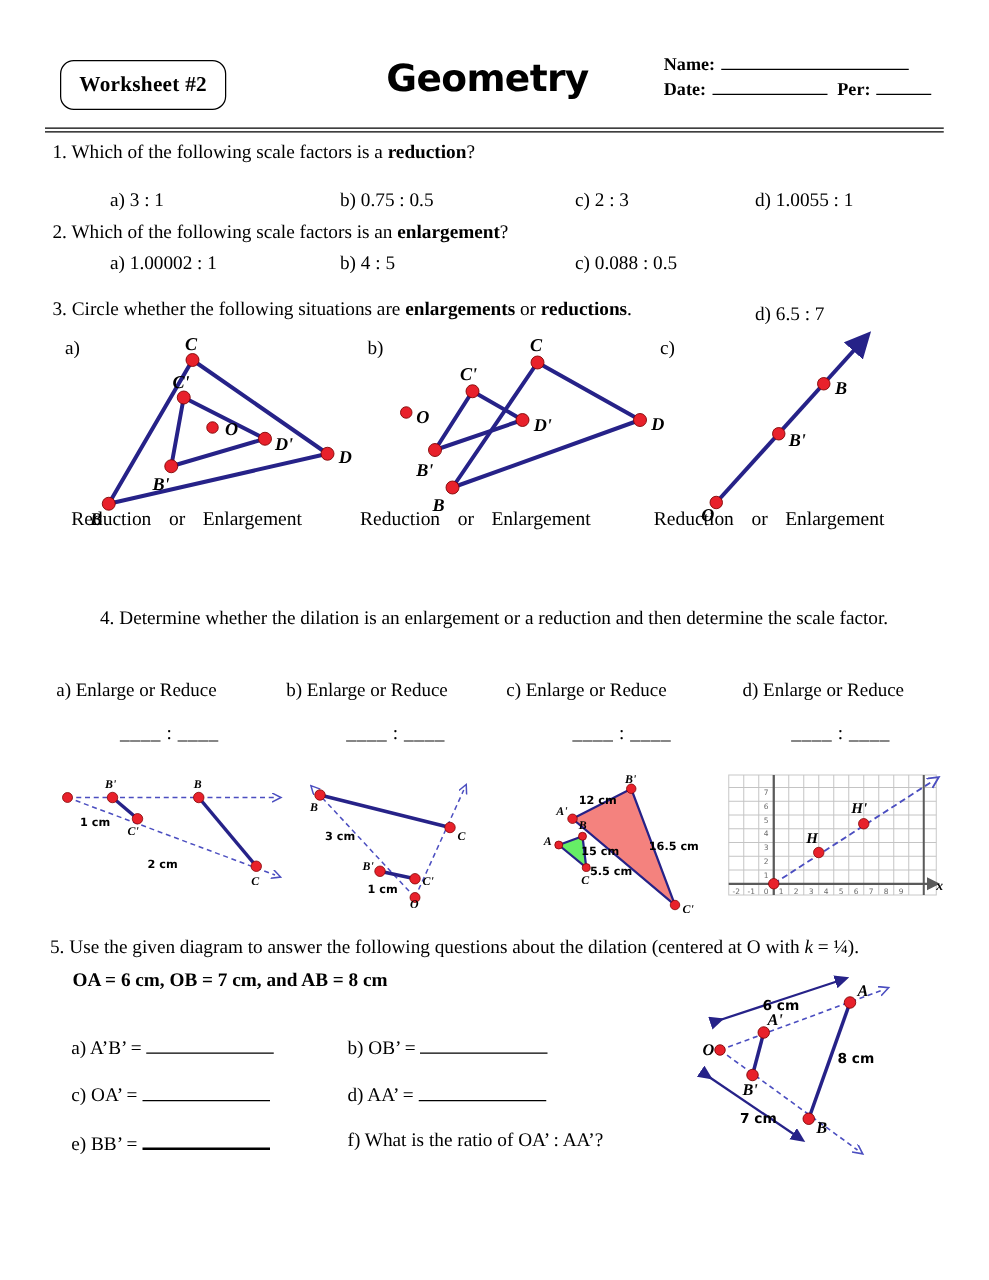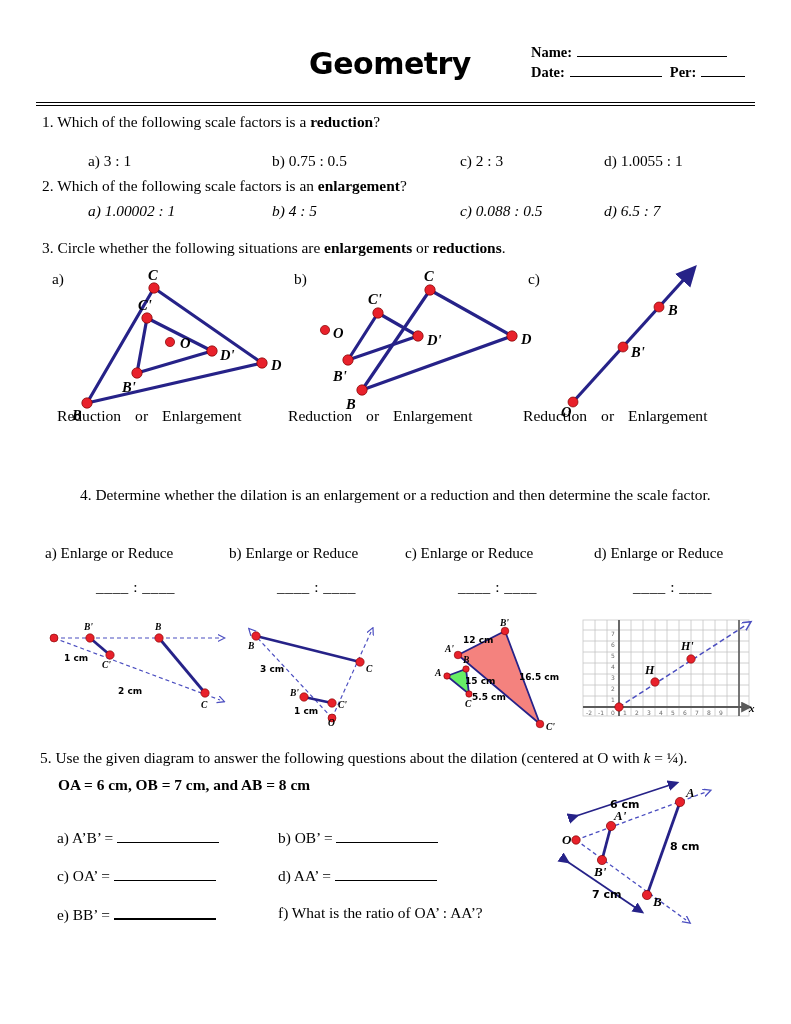--- a/index.html
+++ b/index.html
@@ -141,20 +141,23 @@
     font-weight: bold;
     fill: #000;
   }
 </style>
 </head>
 <body>
 
 <div class="page">
 
   <div class="header">
+    <div class="wsbadge">
+      <span>Worksheet #2</span>
+    </div>
     <div class="title">Geometry</div>
     <div class="namebox">
       <div class="nb-row">
         <span class="nb-lbl">Name:</span>
         <span class="rule" style="width:150px;"></span>
       </div>
       <div class="nb-row">
         <span class="nb-lbl">Date:</span>
         <span class="rule" style="width:92px;"></span>
         <span class="nb-lbl" style="margin-left:8px;">Per:</span>
@@ -184,34 +187,34 @@
     <div class="choice" style="left:604px;">
       <span>d)</span>
       <span>1.0055 : 1</span>
     </div>
   </div>
 
   <div class="q" style="left:42px; top:176px;">
     <span>2.</span>
     <span>Which of the following scale factors is an </span><b>enlargement</b><span>?</span>
   </div>
-  <div class="choices" style="left:0; top:202px; width:646px; height:22px;font-style:italic;">
+  <div class="choices" style="left:0; top:202px; width:646px; height:22px;">
     <div class="choice" style="left:88px;">
       <span>a)</span>
       <span>1.00002 : 1</span>
     </div>
     <div class="choice" style="left:272px;">
       <span>b)</span>
       <span>4 : 5</span>
     </div>
     <div class="choice" style="left:460px;">
       <span>c)</span>
       <span>0.088 : 0.5</span>
     </div>
-    <div class="choice" style="left:604px;">
+    <div class="choice" style="left:604px;margin-top:41px;">
       <span>d)</span>
       <span>6.5 : 7</span>
     </div>
   </div>
 
   <div class="q" style="left:42px; top:238px;">
     <span>3.</span>
     <span>Circle whether the following situations are </span><b>enlargements</b><span> or </span><b>reductions</b><span>.</span>
   </div>
 

